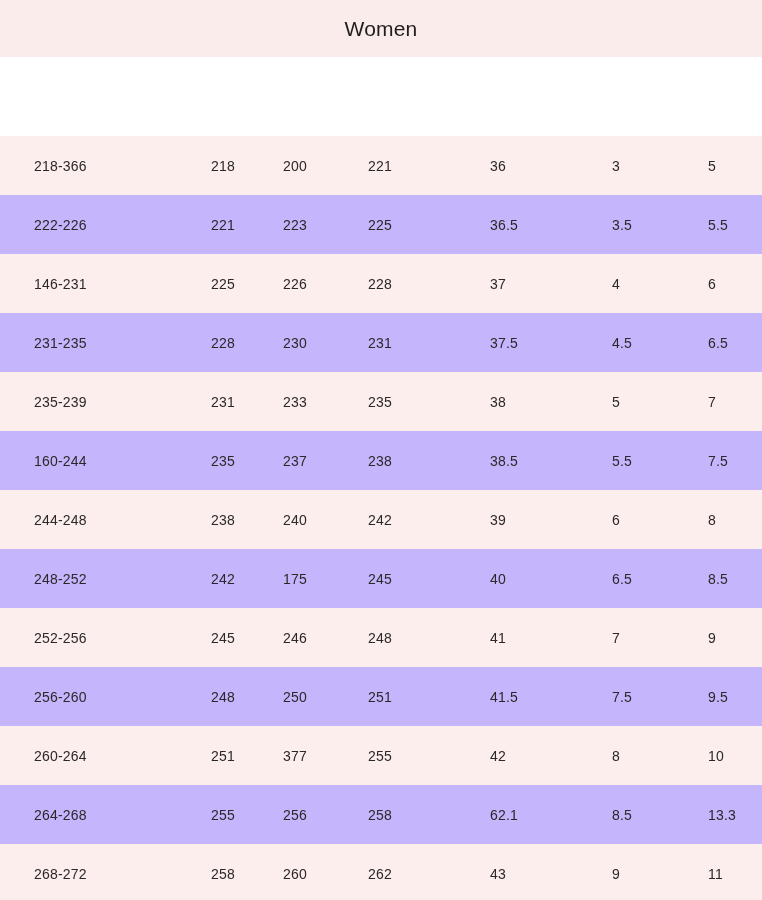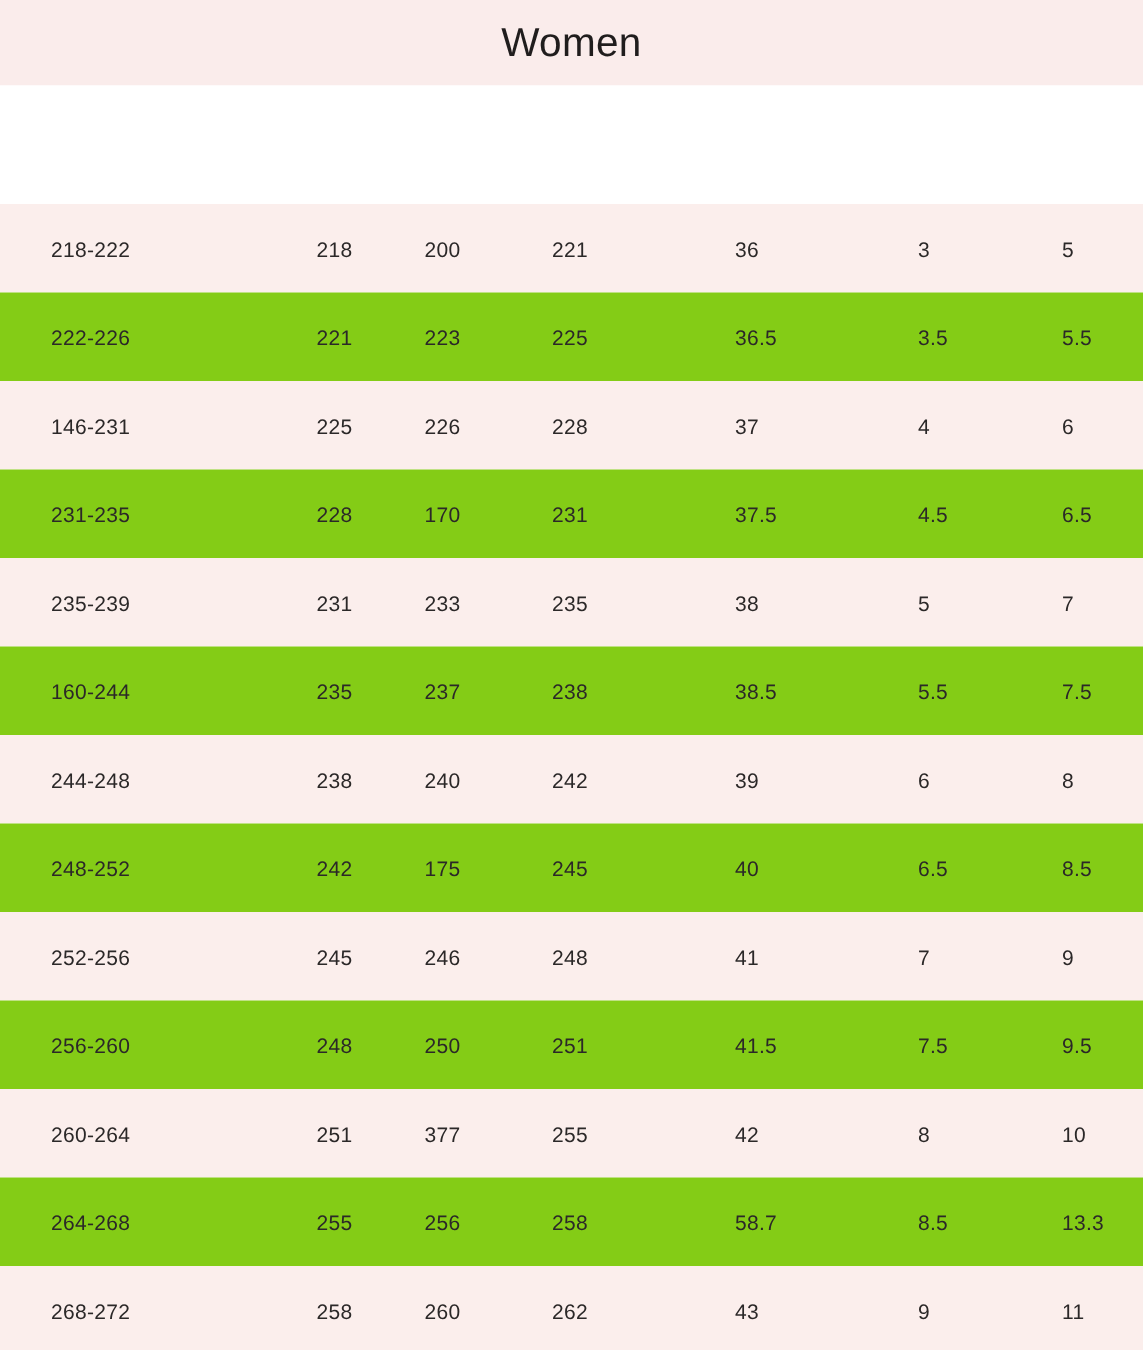--- a/index.html
+++ b/index.html
@@ -22,21 +22,21 @@
 
   
   .title-band {
     height: 57px;
     background: #faeceb;
     display: flex;
     align-items: center;
     justify-content: center;
   }
   .title-text {
-    font-size: 27px;
+    font-size: 21px;
     font-weight: 400;
     color: #201d1d;
     letter-spacing: 0.2px;
   }
 
   
   .header-row {
     position: relative;
     height: 79px;
     background: #ffffff;
@@ -75,21 +75,21 @@
   .h-top { top: 85px; }
   .h-sub { top: 110px; }
 
   
   .rows {
     position: relative;
   }
   .row {
     position: relative;
     height: 59px;
-    background: #84cc16;
+    background: #c4b5fd;
   }
   .row.alt {
     background: #fbeeec;
   }
   .cell {
     position: absolute;
     top: 50%;
     transform: translateY(-50%);
     font-size: 14px;
     font-weight: 400;
@@ -120,21 +120,21 @@
     <div class="hcell col-uk h-top">UK</div>
     <div class="hcell col-us h-top">US</div>
 
     <div class="subcell col-narrow h-sub">NARROW</div>
     <div class="subcell col-average h-sub">AVERAGE</div>
     <div class="subcell col-wide h-sub">WIDE</div>
   </div>
 
   <div class="rows" id="rows-container">
       <div class="row alt">
-        <div class="cell col-length">218-222</div>
+        <div class="cell col-length">218-366</div>
         <div class="cell col-narrow">218</div>
         <div class="cell col-average">200</div>
         <div class="cell col-wide">221</div>
         <div class="cell col-eu">36</div>
         <div class="cell col-uk">3</div>
         <div class="cell col-us">5</div>
       </div>
       <div class="row">
         <div class="cell col-length">222-226</div>
         <div class="cell col-narrow">221</div>
@@ -149,21 +149,21 @@
         <div class="cell col-narrow">225</div>
         <div class="cell col-average">226</div>
         <div class="cell col-wide">228</div>
         <div class="cell col-eu">37</div>
         <div class="cell col-uk">4</div>
         <div class="cell col-us">6</div>
       </div>
       <div class="row">
         <div class="cell col-length">231-235</div>
         <div class="cell col-narrow">228</div>
-        <div class="cell col-average">170</div>
+        <div class="cell col-average">230</div>
         <div class="cell col-wide">231</div>
         <div class="cell col-eu">37.5</div>
         <div class="cell col-uk">4.5</div>
         <div class="cell col-us">6.5</div>
       </div>
       <div class="row alt">
         <div class="cell col-length">235-239</div>
         <div class="cell col-narrow">231</div>
         <div class="cell col-average">233</div>
         <div class="cell col-wide">235</div>
@@ -223,21 +223,21 @@
         <div class="cell col-wide">255</div>
         <div class="cell col-eu">42</div>
         <div class="cell col-uk">8</div>
         <div class="cell col-us">10</div>
       </div>
       <div class="row">
         <div class="cell col-length">264-268</div>
         <div class="cell col-narrow">255</div>
         <div class="cell col-average">256</div>
         <div class="cell col-wide">258</div>
-        <div class="cell col-eu">58.7</div>
+        <div class="cell col-eu">62.1</div>
         <div class="cell col-uk">8.5</div>
         <div class="cell col-us">13.3</div>
       </div>
       <div class="row alt">
         <div class="cell col-length">268-272</div>
         <div class="cell col-narrow">258</div>
         <div class="cell col-average">260</div>
         <div class="cell col-wide">262</div>
         <div class="cell col-eu">43</div>
         <div class="cell col-uk">9</div>

